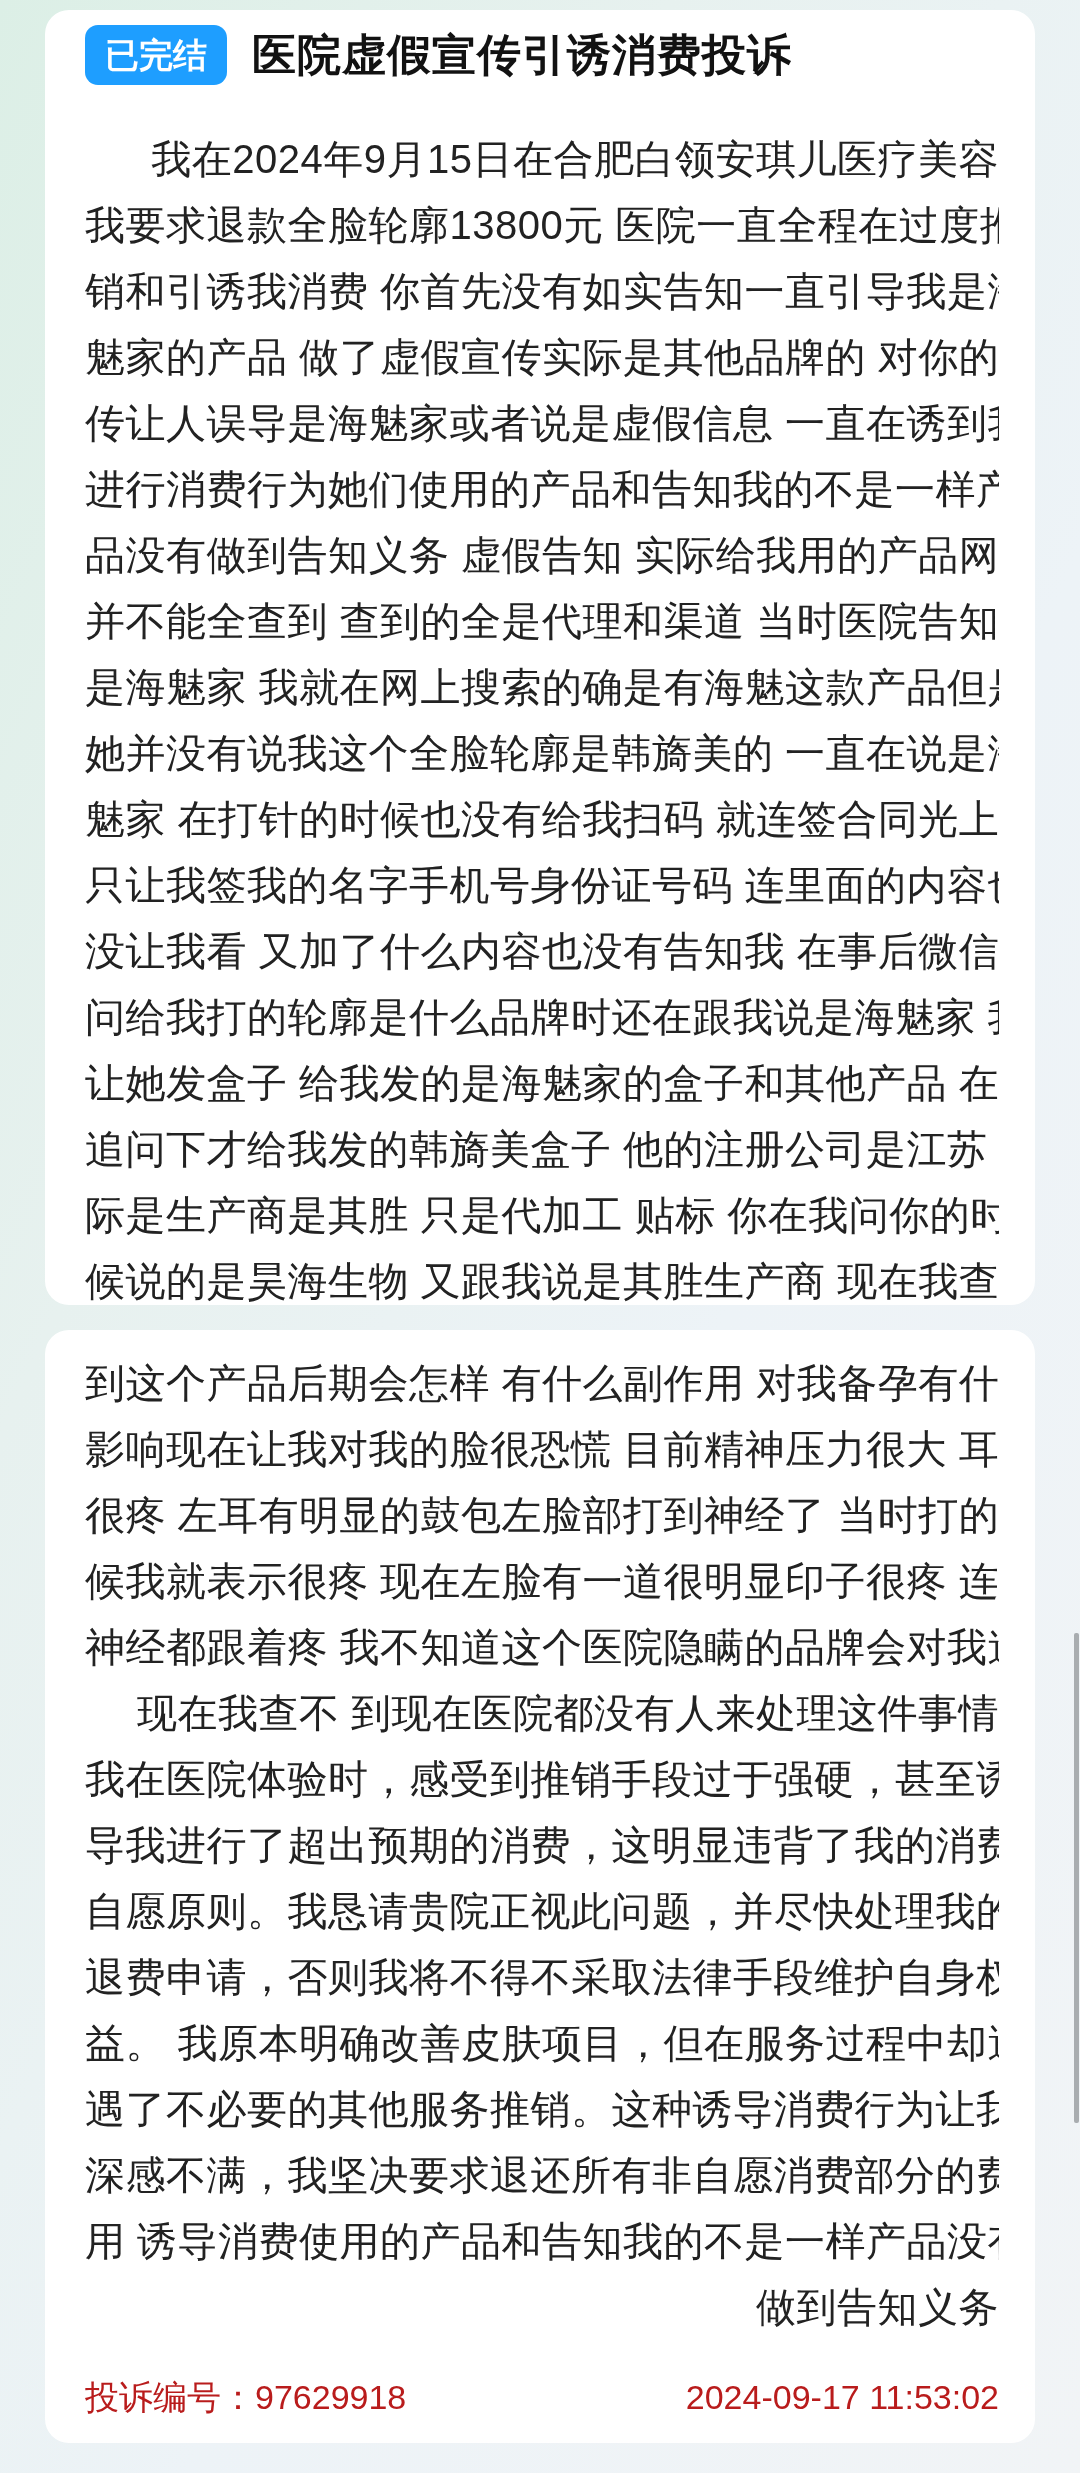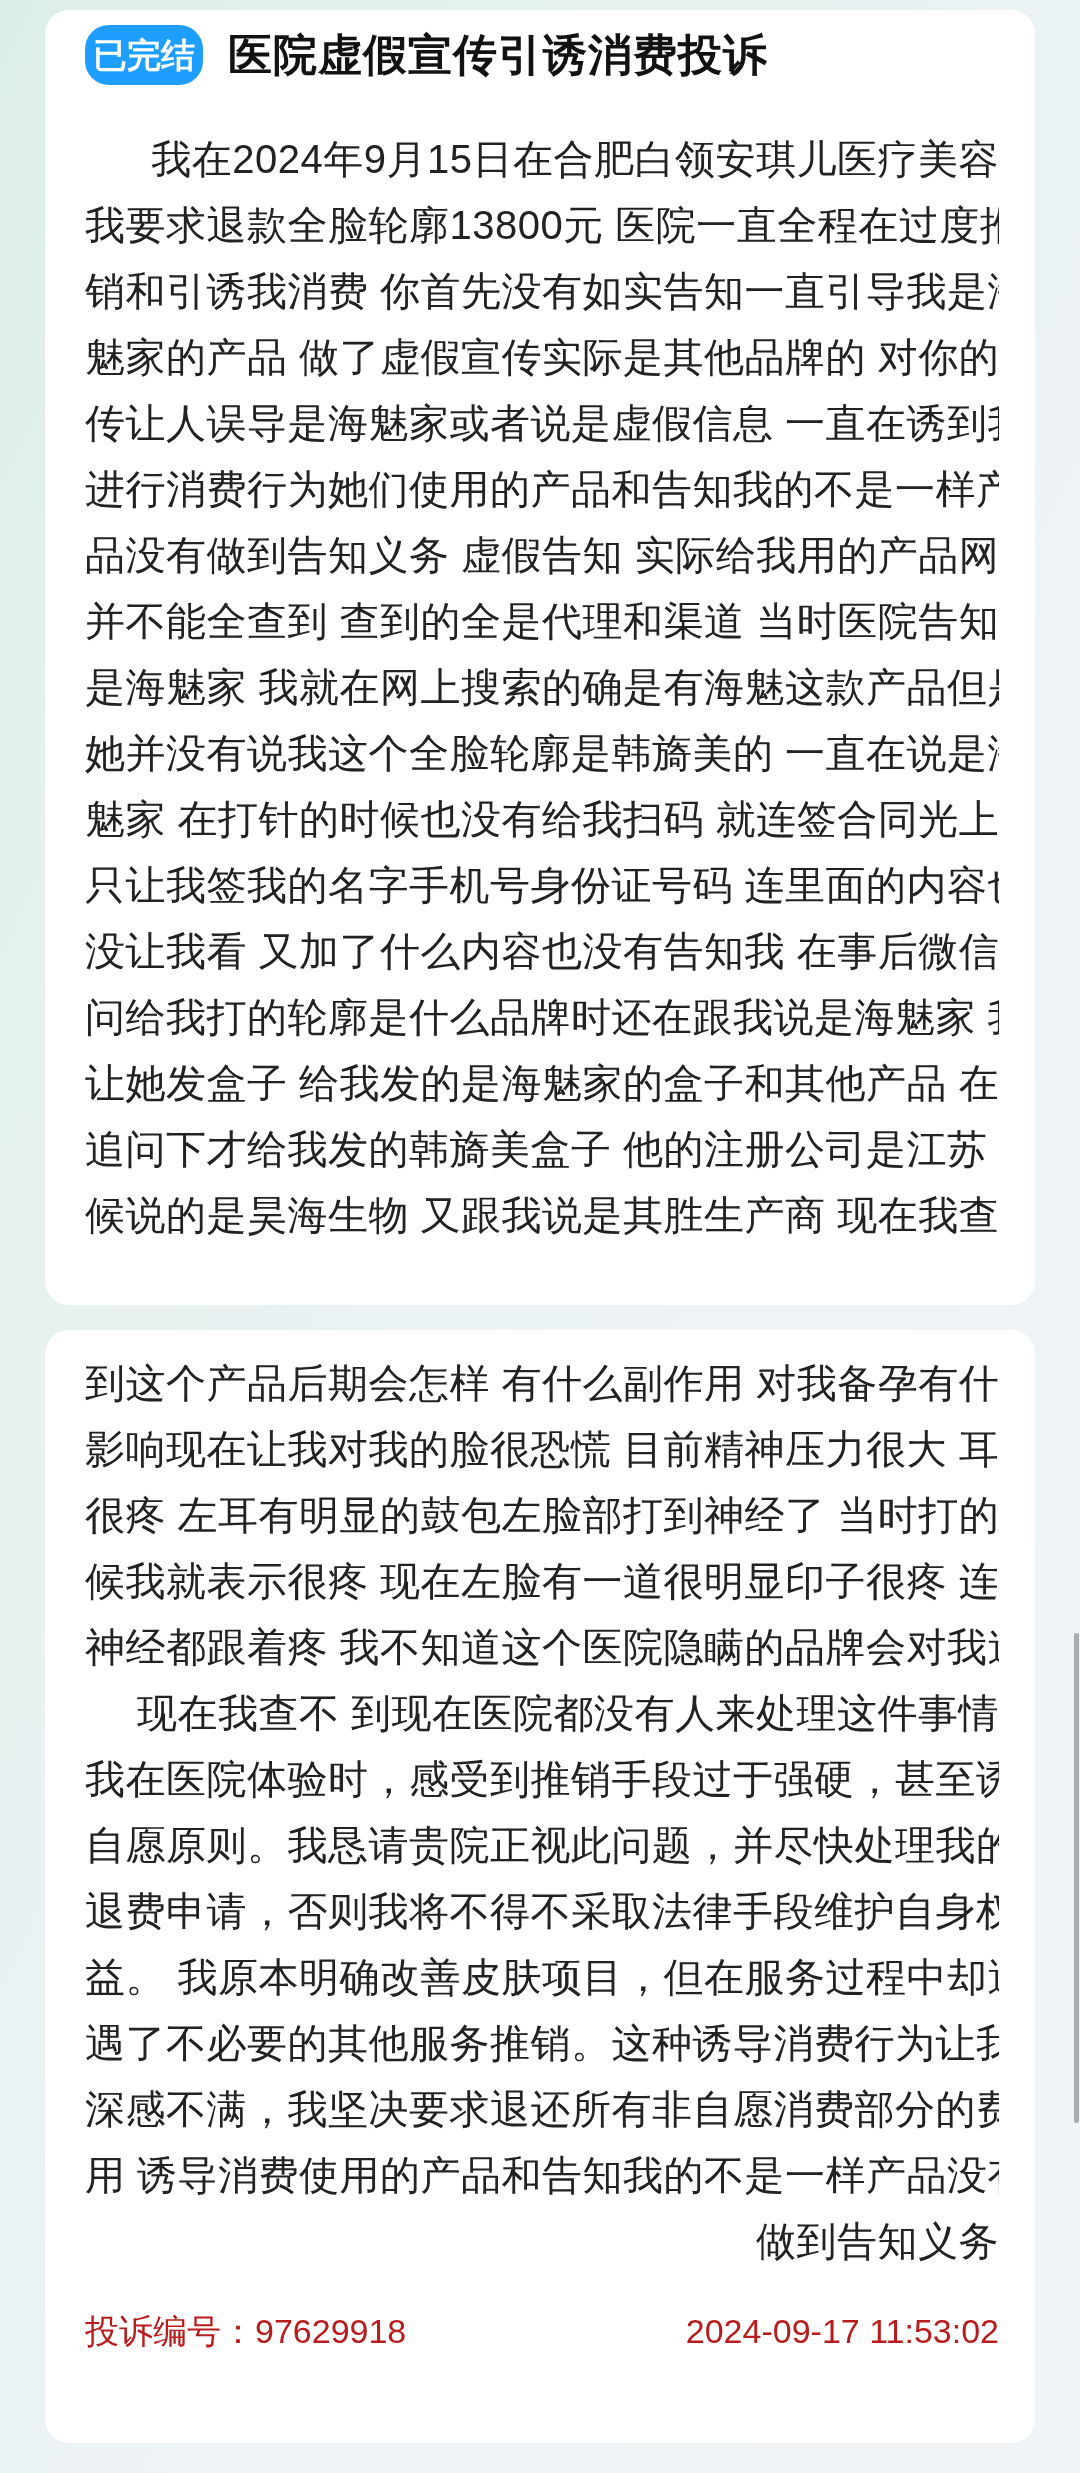--- a/index.html
+++ b/index.html
@@ -41,22 +41,22 @@
     gap: 25px;
     height: 62px;
   }
   .status-badge {
     display: inline-block;
     background: #1e9eff;
     color: #ffffff;
     font-size: 34px;
     font-weight: 700;
     line-height: 42px;
-    padding: 9px 8px;
-    border-radius: 24px;
+    padding: 9px 20px;
+    border-radius: 13px;
     flex: 0 0 auto;
   }
   .page-title {
     margin: 0;
     font-size: 44px;
     font-weight: 700;
     color: #121212;
     letter-spacing: 1px;
     white-space: nowrap;
     text-align: right;
@@ -113,33 +113,35 @@
         <div class="text-line">品没有做到告知义务 虚假告知 实际给我用的产品网上</div>
         <div class="text-line">并不能全查到 查到的全是代理和渠道 当时医院告知我</div>
         <div class="text-line">是海魅家 我就在网上搜索的确是有海魅这款产品但是</div>
         <div class="text-line">她并没有说我这个全脸轮廓是韩旖美的 一直在说是海</div>
         <div class="text-line">魅家 在打针的时候也没有给我扫码 就连签合同光上面</div>
         <div class="text-line">只让我签我的名字手机号身份证号码 连里面的内容也</div>
         <div class="text-line">没让我看 又加了什么内容也没有告知我 在事后微信我</div>
         <div class="text-line">问给我打的轮廓是什么品牌时还在跟我说是海魅家 我</div>
         <div class="text-line">让她发盒子 给我发的是海魅家的盒子和其他产品 在我</div>
         <div class="text-line">追问下才给我发的韩旖美盒子 他的注册公司是江苏 实</div>
+        <div class="text-line">际是生产商是其胜 只是代加工 贴标 你在我问你的时</div>
         <div class="text-line">候说的是昊海生物 又跟我说是其胜生产商 现在我查不</div>
       </div>
   </div>
 
   <div class="card card-2">
     <div class="body-text">
         <div class="text-line">到这个产品后期会怎样 有什么副作用 对我备孕有什么</div>
         <div class="text-line">影响现在让我对我的脸很恐慌 目前精神压力很大 耳朵</div>
         <div class="text-line">很疼 左耳有明显的鼓包左脸部打到神经了 当时打的时</div>
         <div class="text-line">候我就表示很疼 现在左脸有一道很明显印子很疼 连牙</div>
         <div class="text-line">神经都跟着疼 我不知道这个医院隐瞒的品牌会对我造</div>
         <div class="text-line">现在我查不 到现在医院都没有人来处理这件事情</div>
         <div class="text-line">我在医院体验时，感受到推销手段过于强硬，甚至诱</div>
+        <div class="text-line">导我进行了超出预期的消费，这明显违背了我的消费</div>
         <div class="text-line">自愿原则。我恳请贵院正视此问题，并尽快处理我的</div>
         <div class="text-line">退费申请，否则我将不得不采取法律手段维护自身权</div>
         <div class="text-line">益。 我原本明确改善皮肤项目，但在服务过程中却遭</div>
         <div class="text-line">遇了不必要的其他服务推销。这种诱导消费行为让我</div>
         <div class="text-line">深感不满，我坚决要求退还所有非自愿消费部分的费</div>
         <div class="text-line">用 诱导消费使用的产品和告知我的不是一样产品没有</div>
         <div class="text-line">做到告知义务</div>
       </div>
     <div class="footer-row">
       <div class="footer-left">

